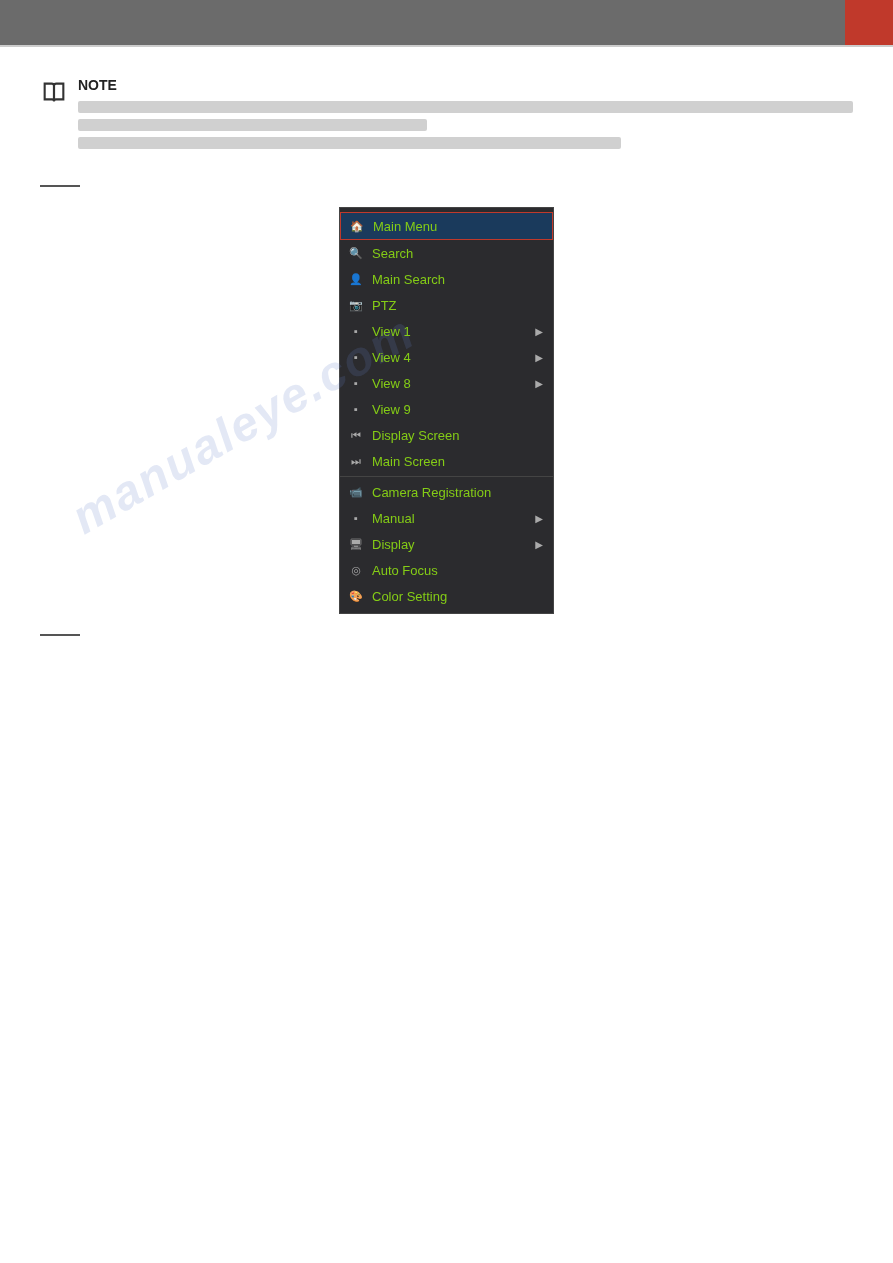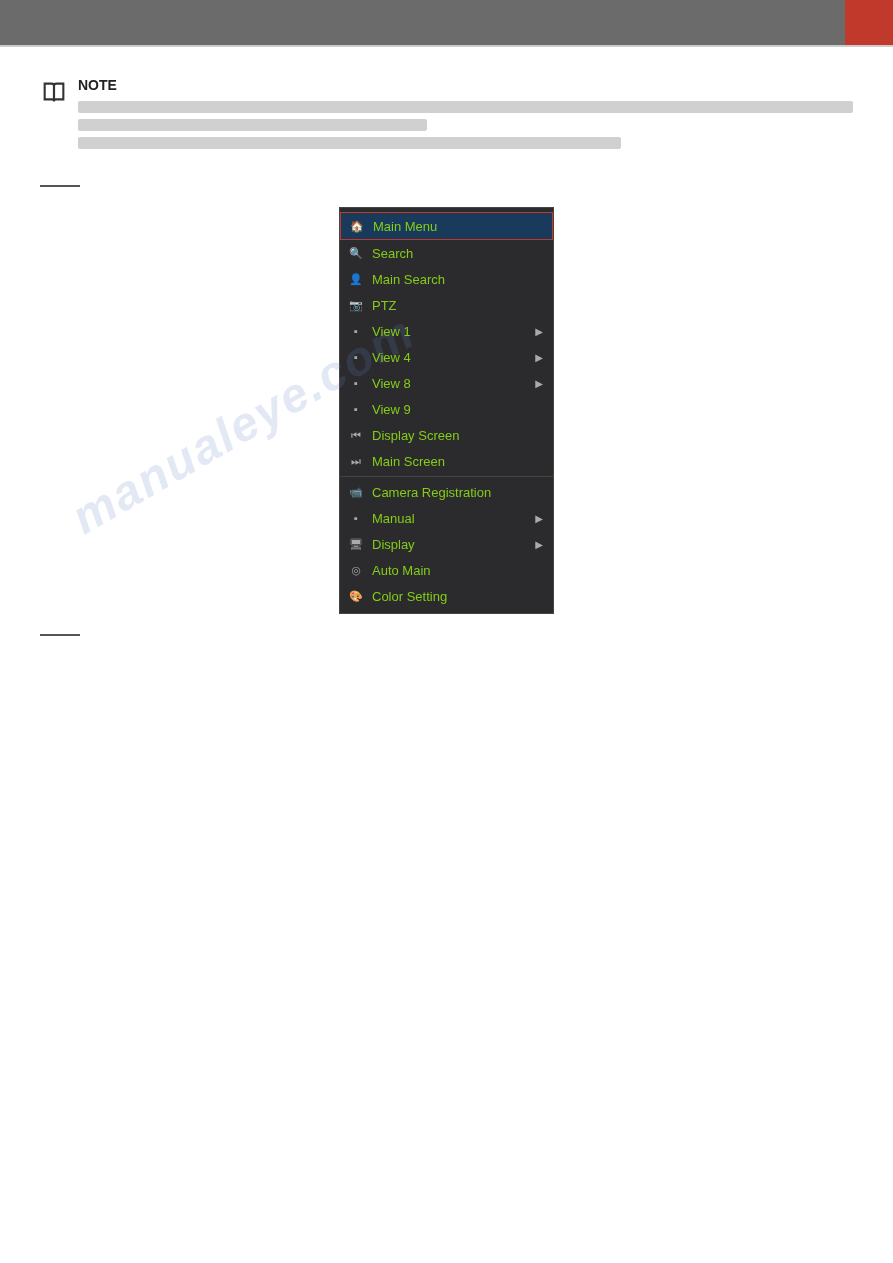--- a/index.html
+++ b/index.html
@@ -247,21 +247,21 @@
           <span class="item-label">Manual</span>
           <span class="arrow">▶</span>
         </div>
         <div class="menu-item">
           <span class="item-icon">🖥</span>
           <span class="item-label">Display</span>
           <span class="arrow">▶</span>
         </div>
         <div class="menu-item">
           <span class="item-icon">◎</span>
-          <span class="item-label">Auto Main</span>
+          <span class="item-label">Auto Focus</span>
         </div>
         <div class="menu-item">
           <span class="item-icon">🎨</span>
           <span class="item-label">Color Setting</span>
         </div>
       </div>
   </div>
 
   <div class="bottom-section-line"></div>
 

